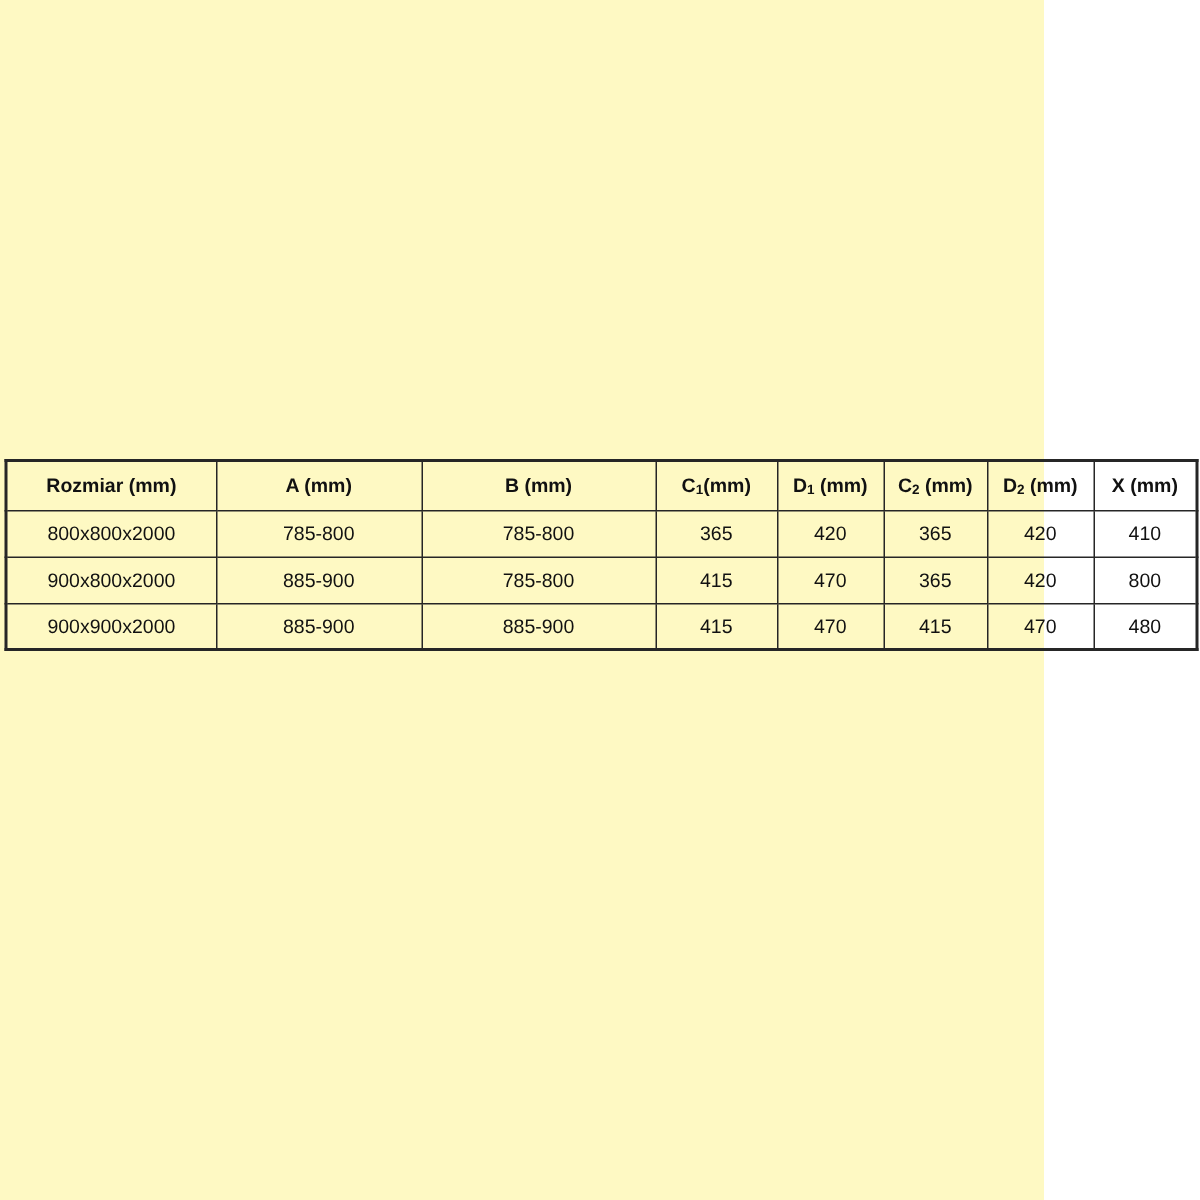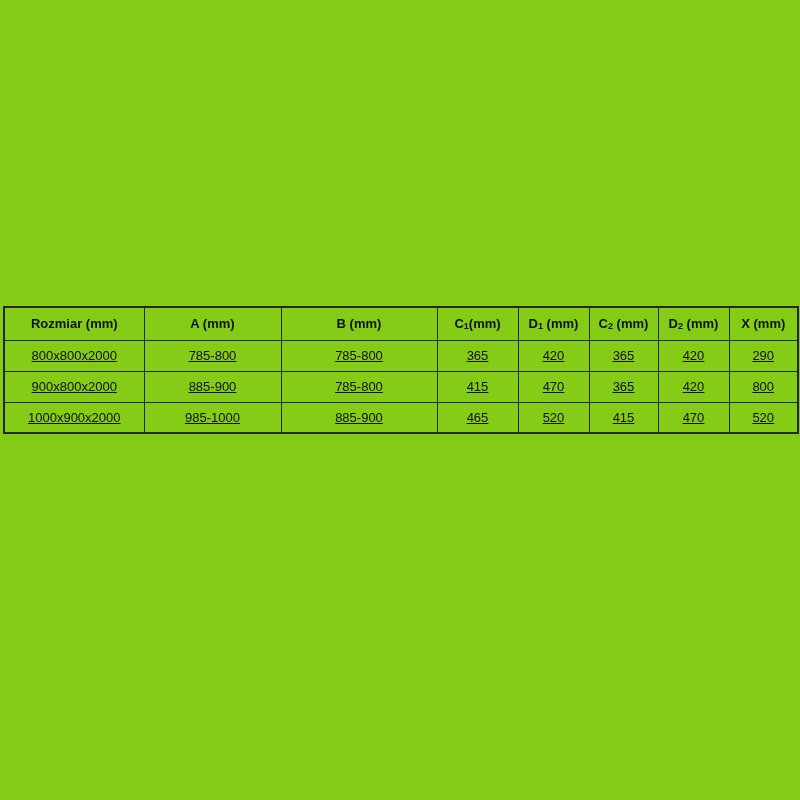--- a/index.html
+++ b/index.html
@@ -5,23 +5,23 @@
   html, body {
     margin: 0;
     padding: 0;
     width: 800px;
     height: 800px;
     background: #ffffff;
     font-family: "Liberation Sans", sans-serif;
   }
   .canvas {
     position: relative;
-    width: 800px;
+    width: 696px;
     height: 800px;
-    background: #84cc16;
+    background: #fef9c3;
   }
   table.spec {
     position: absolute;
     left: 3px;
     top: 306px;
     width: 794px;
     border-collapse: collapse;
     table-layout: fixed;
     border: 2px solid #262626;
     color: #111111;
@@ -38,21 +38,21 @@
     border: 1px solid #262626;
     text-align: center;
     vertical-align: middle;
     padding: 0 2px;
     font-size: 13px;
     line-height: 1;
     white-space: nowrap;
     overflow: hidden;
   }
   table.spec thead tr { height: 33px; }
-  table.spec tbody tr { height: 31px; text-decoration: underline; }
+  table.spec tbody tr { height: 31px; }
   table.spec th {
     font-weight: bold;
     color: #111111;
   }
   .sub {
     font-size: 9px;
     vertical-align: -1px;
     font-weight: inherit;
   }
 </style>
@@ -85,37 +85,37 @@
     </thead>
     <tbody>
       <tr>
         <td>800x800x2000</td>
         <td>785-800</td>
         <td>785-800</td>
         <td>365</td>
         <td>420</td>
         <td>365</td>
         <td>420</td>
-        <td>290</td>
+        <td>410</td>
       </tr>
       <tr>
         <td>900x800x2000</td>
         <td>885-900</td>
         <td>785-800</td>
         <td>415</td>
         <td>470</td>
         <td>365</td>
         <td>420</td>
         <td>800</td>
       </tr>
       <tr>
-        <td>1000x900x2000</td>
-        <td>985-1000</td>
+        <td>900x900x2000</td>
         <td>885-900</td>
-        <td>465</td>
-        <td>520</td>
+        <td>885-900</td>
         <td>415</td>
         <td>470</td>
-        <td>520</td>
+        <td>415</td>
+        <td>470</td>
+        <td>480</td>
       </tr>
     </tbody>
   </table>
 </div>
 
 </body></html>

